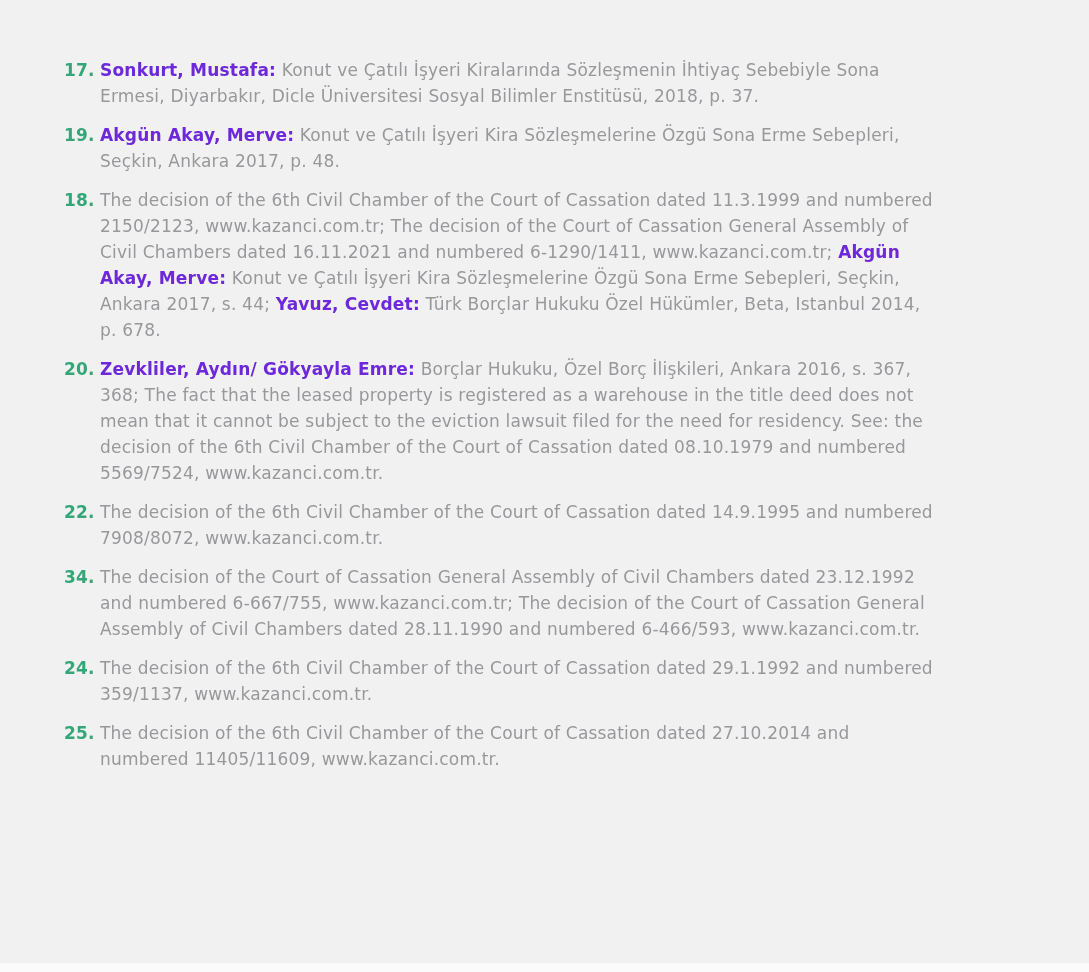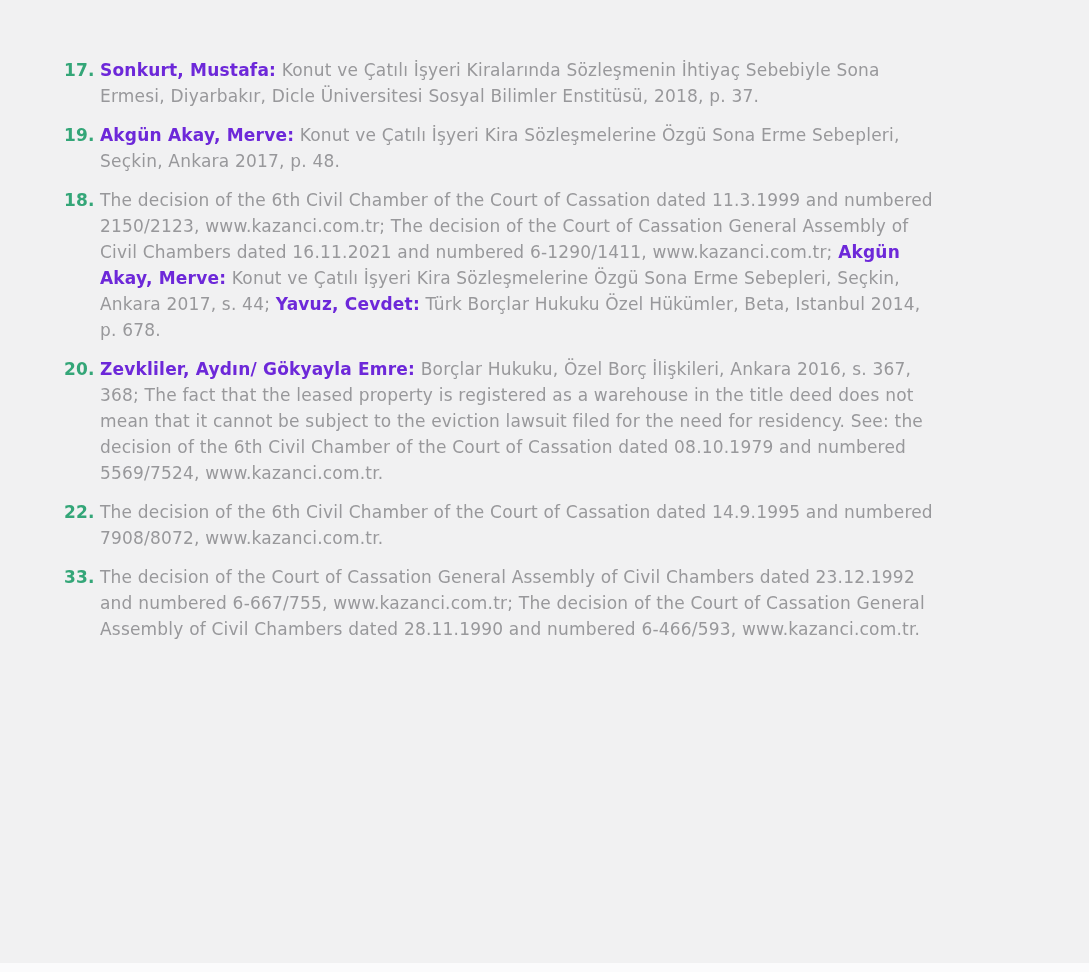--- a/index.html
+++ b/index.html
@@ -75,18 +75,26 @@
       </li>
       <li class="footnote-item">
         <span class="fn-number">20.</span>
         <span class="fn-text"><span class="seg bold">Zevkliler, Aydın/ Gökyayla Emre:</span><span class="seg"> Borçlar Hukuku, Özel Borç İlişkileri, Ankara 2016, s. 367, 368; The fact that the leased property is registered as a warehouse in the title deed does not mean that it cannot be subject to the eviction lawsuit filed for the need for residency. See: the decision of the 6th Civil Chamber of the Court of Cassation dated 08.10.1979 and numbered 5569/7524, www.kazanci.com.tr.</span></span>
       </li>
       <li class="footnote-item">
         <span class="fn-number">22.</span>
         <span class="fn-text"><span class="seg">The decision of the 6th Civil Chamber of the Court of Cassation dated 14.9.1995 and numbered 7908/8072, www.kazanci.com.tr.</span></span>
       </li>
       <li class="footnote-item">
-        <span class="fn-number">33.</span>
+        <span class="fn-number">34.</span>
         <span class="fn-text"><span class="seg">The decision of the Court of Cassation General Assembly of Civil Chambers dated 23.12.1992 and numbered 6-667/755, www.kazanci.com.tr; The decision of the Court of Cassation General Assembly of Civil Chambers dated 28.11.1990 and numbered 6-466/593, www.kazanci.com.tr.</span></span>
+      </li>
+      <li class="footnote-item">
+        <span class="fn-number">24.</span>
+        <span class="fn-text"><span class="seg">The decision of the 6th Civil Chamber of the Court of Cassation dated 29.1.1992 and numbered 359/1137, www.kazanci.com.tr.</span></span>
+      </li>
+      <li class="footnote-item">
+        <span class="fn-number">25.</span>
+        <span class="fn-text"><span class="seg">The decision of the 6th Civil Chamber of the Court of Cassation dated 27.10.2014 and numbered 11405/11609, www.kazanci.com.tr.</span></span>
       </li>
     </ol>
   <div class="bottom-strip"></div>
 </main>
 
 </body></html>

